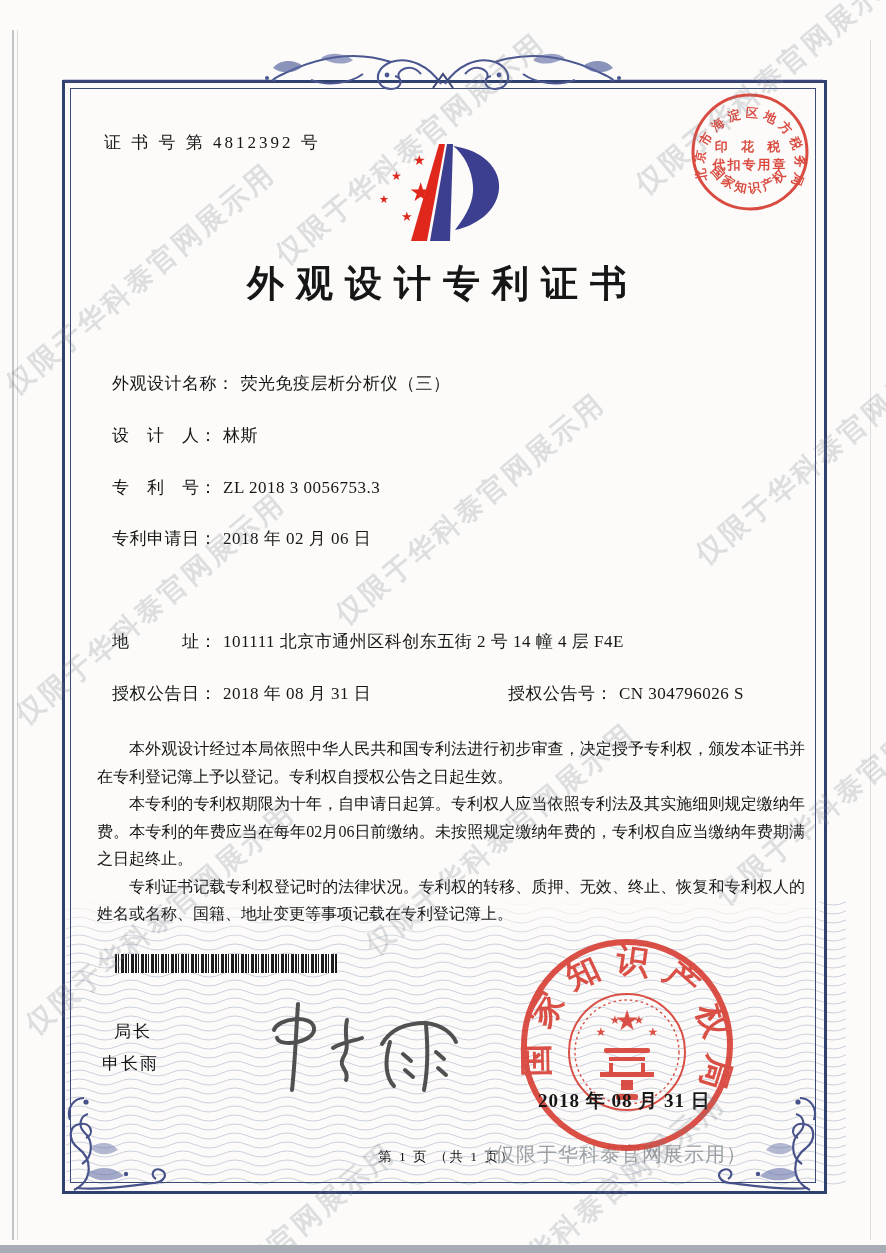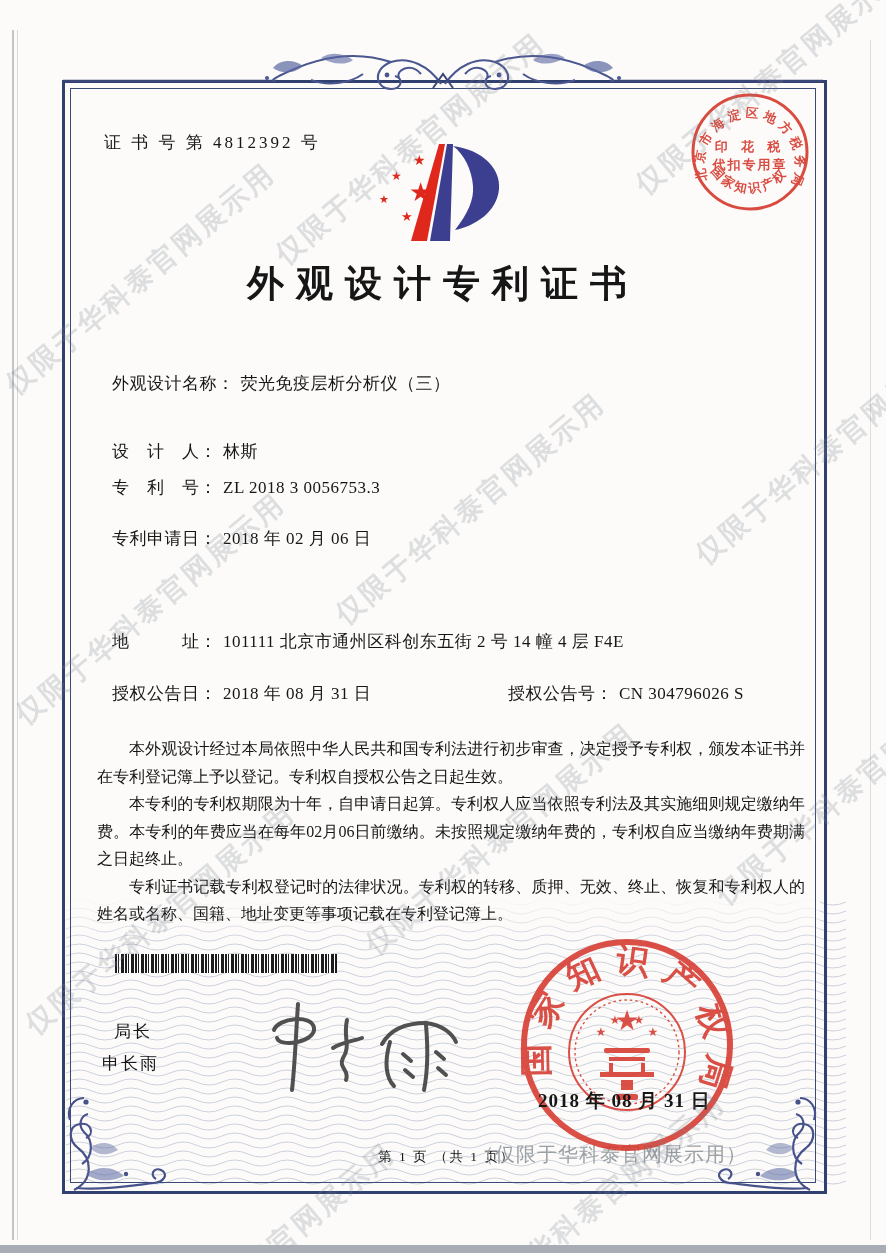--- a/index.html
+++ b/index.html
@@ -157,21 +157,21 @@
       <text x="65" y="64" text-anchor="middle" font-size="13" fill="#d6392e" font-weight="bold" style="letter-spacing:5px;">印 花 税</text>
       <text x="65" y="82" text-anchor="middle" font-size="13" fill="#d6392e" font-weight="bold" style="letter-spacing:2px;">代扣专用章</text>
     </g>
   </svg>
 
   <div class="abs title">外观设计专利证书</div>
 
   <div class="row" style="top:372px;">
     <span class="lab">外观设计名称：</span><span class="val">荧光免疫层析分析仪（三）</span>
   </div>
-  <div class="row" style="top:424px;margin-top:16px;">
+  <div class="row" style="top:424px;">
     <span class="lab">设　计　人：</span><span class="val">林斯</span>
   </div>
   <div class="row" style="top:476px;">
     <span class="lab">专　利　号：</span><span class="val">ZL 2018 3 0056753.3</span>
   </div>
   <div class="row" style="top:527px;">
     <span class="lab">专利申请日：</span><span class="val">2018 年 02 月 06 日</span>
   </div>
   <div class="row" style="top:630px;">
     <span class="lab">地　　　址：</span><span class="val">101111 北京市通州区科创东五街 2 号 14 幢 4 层 F4E</span>

